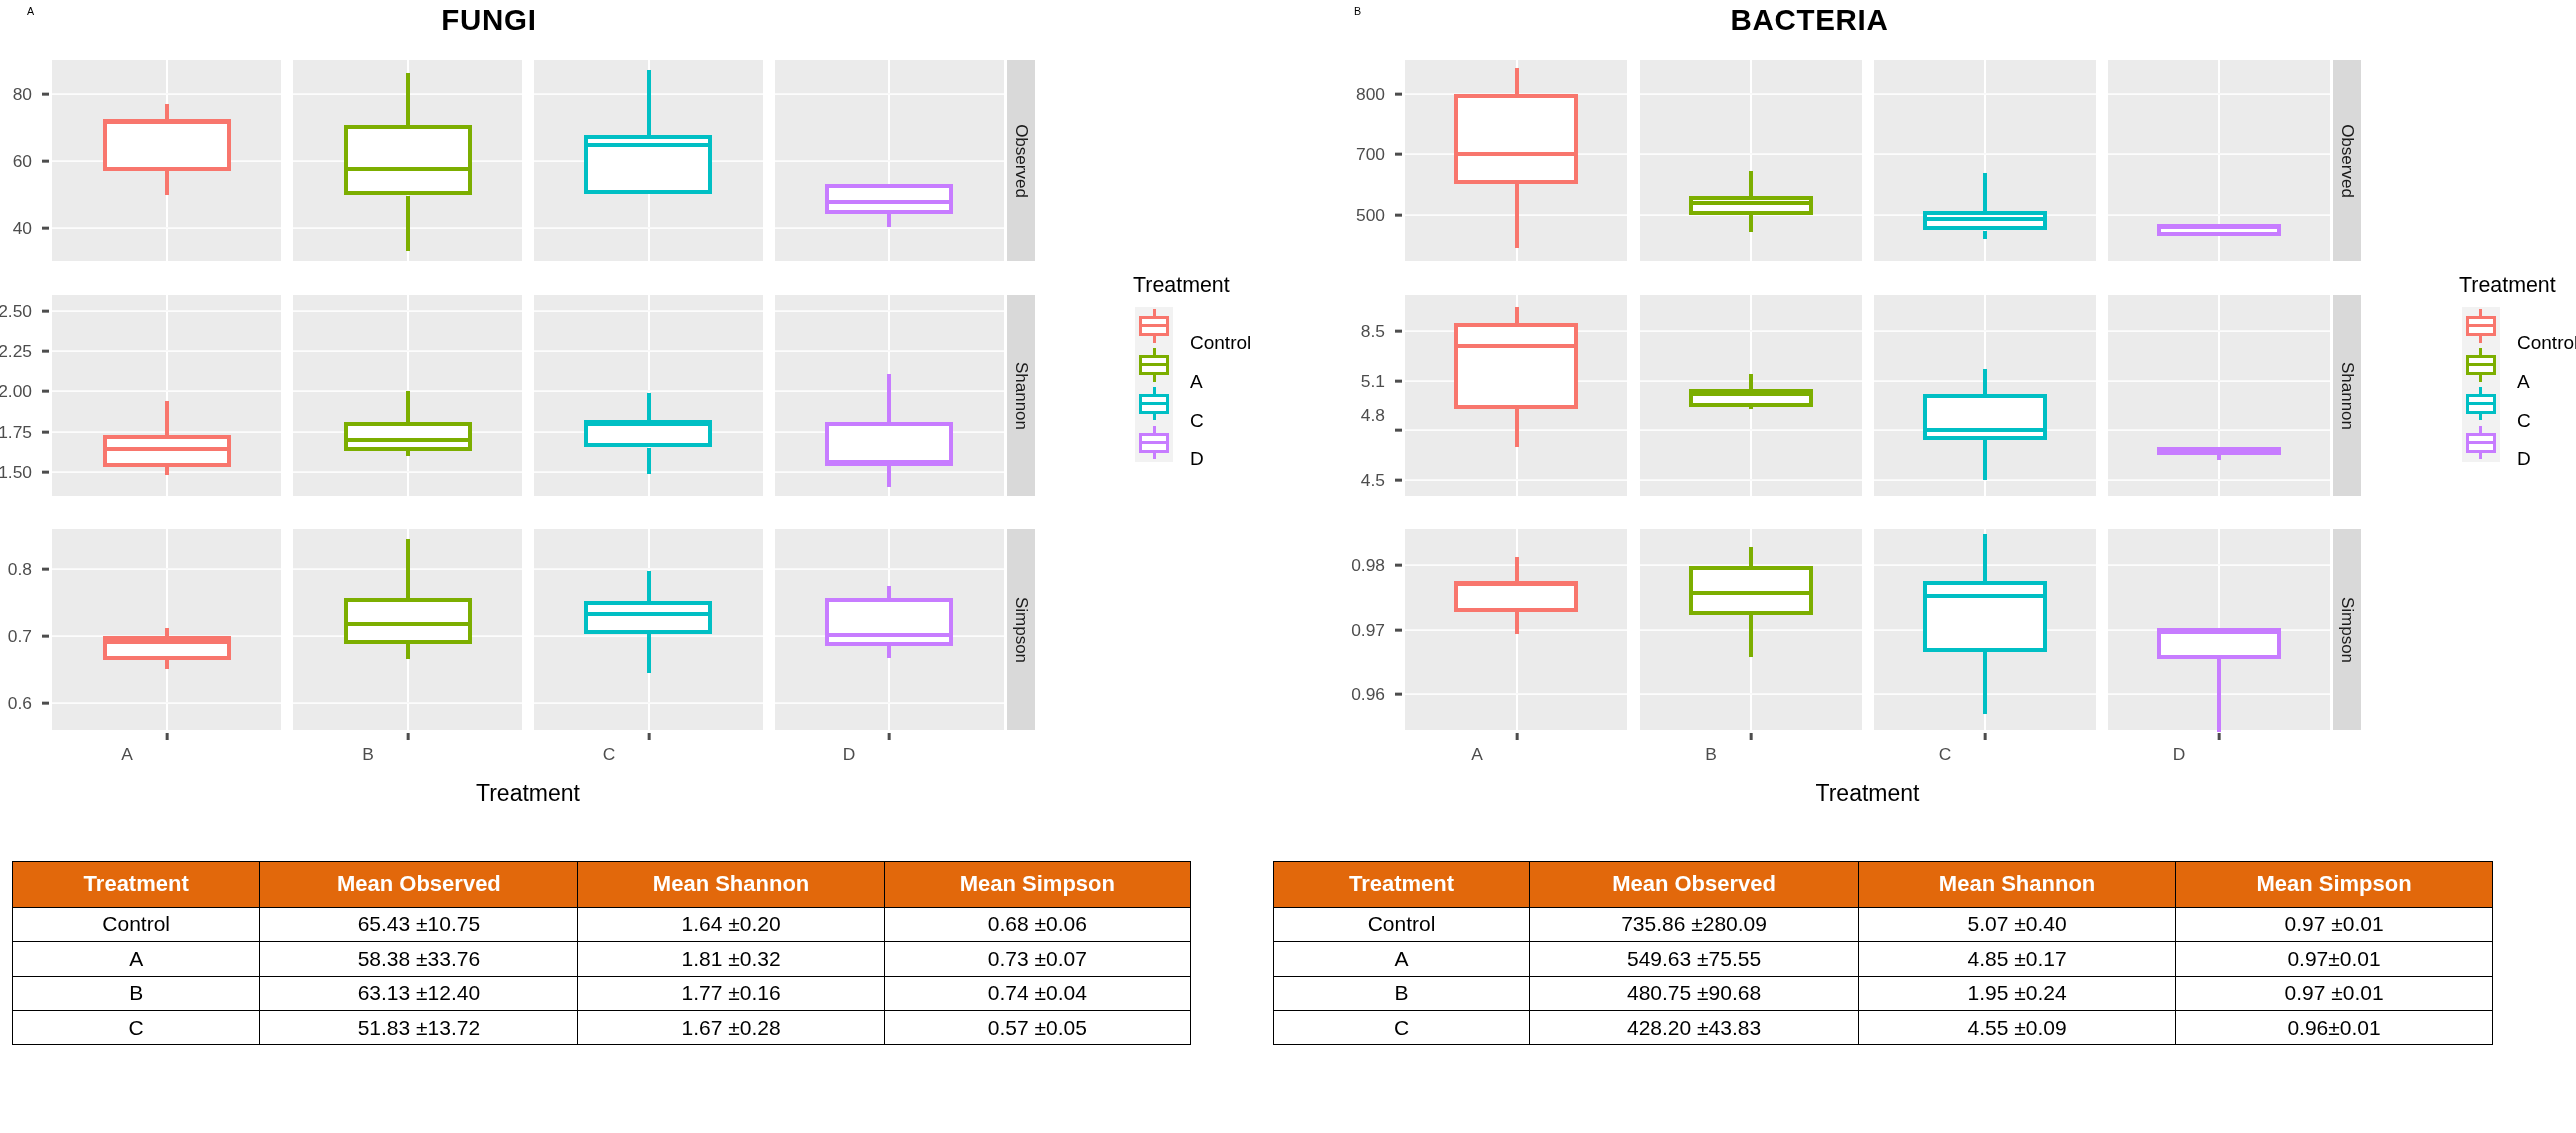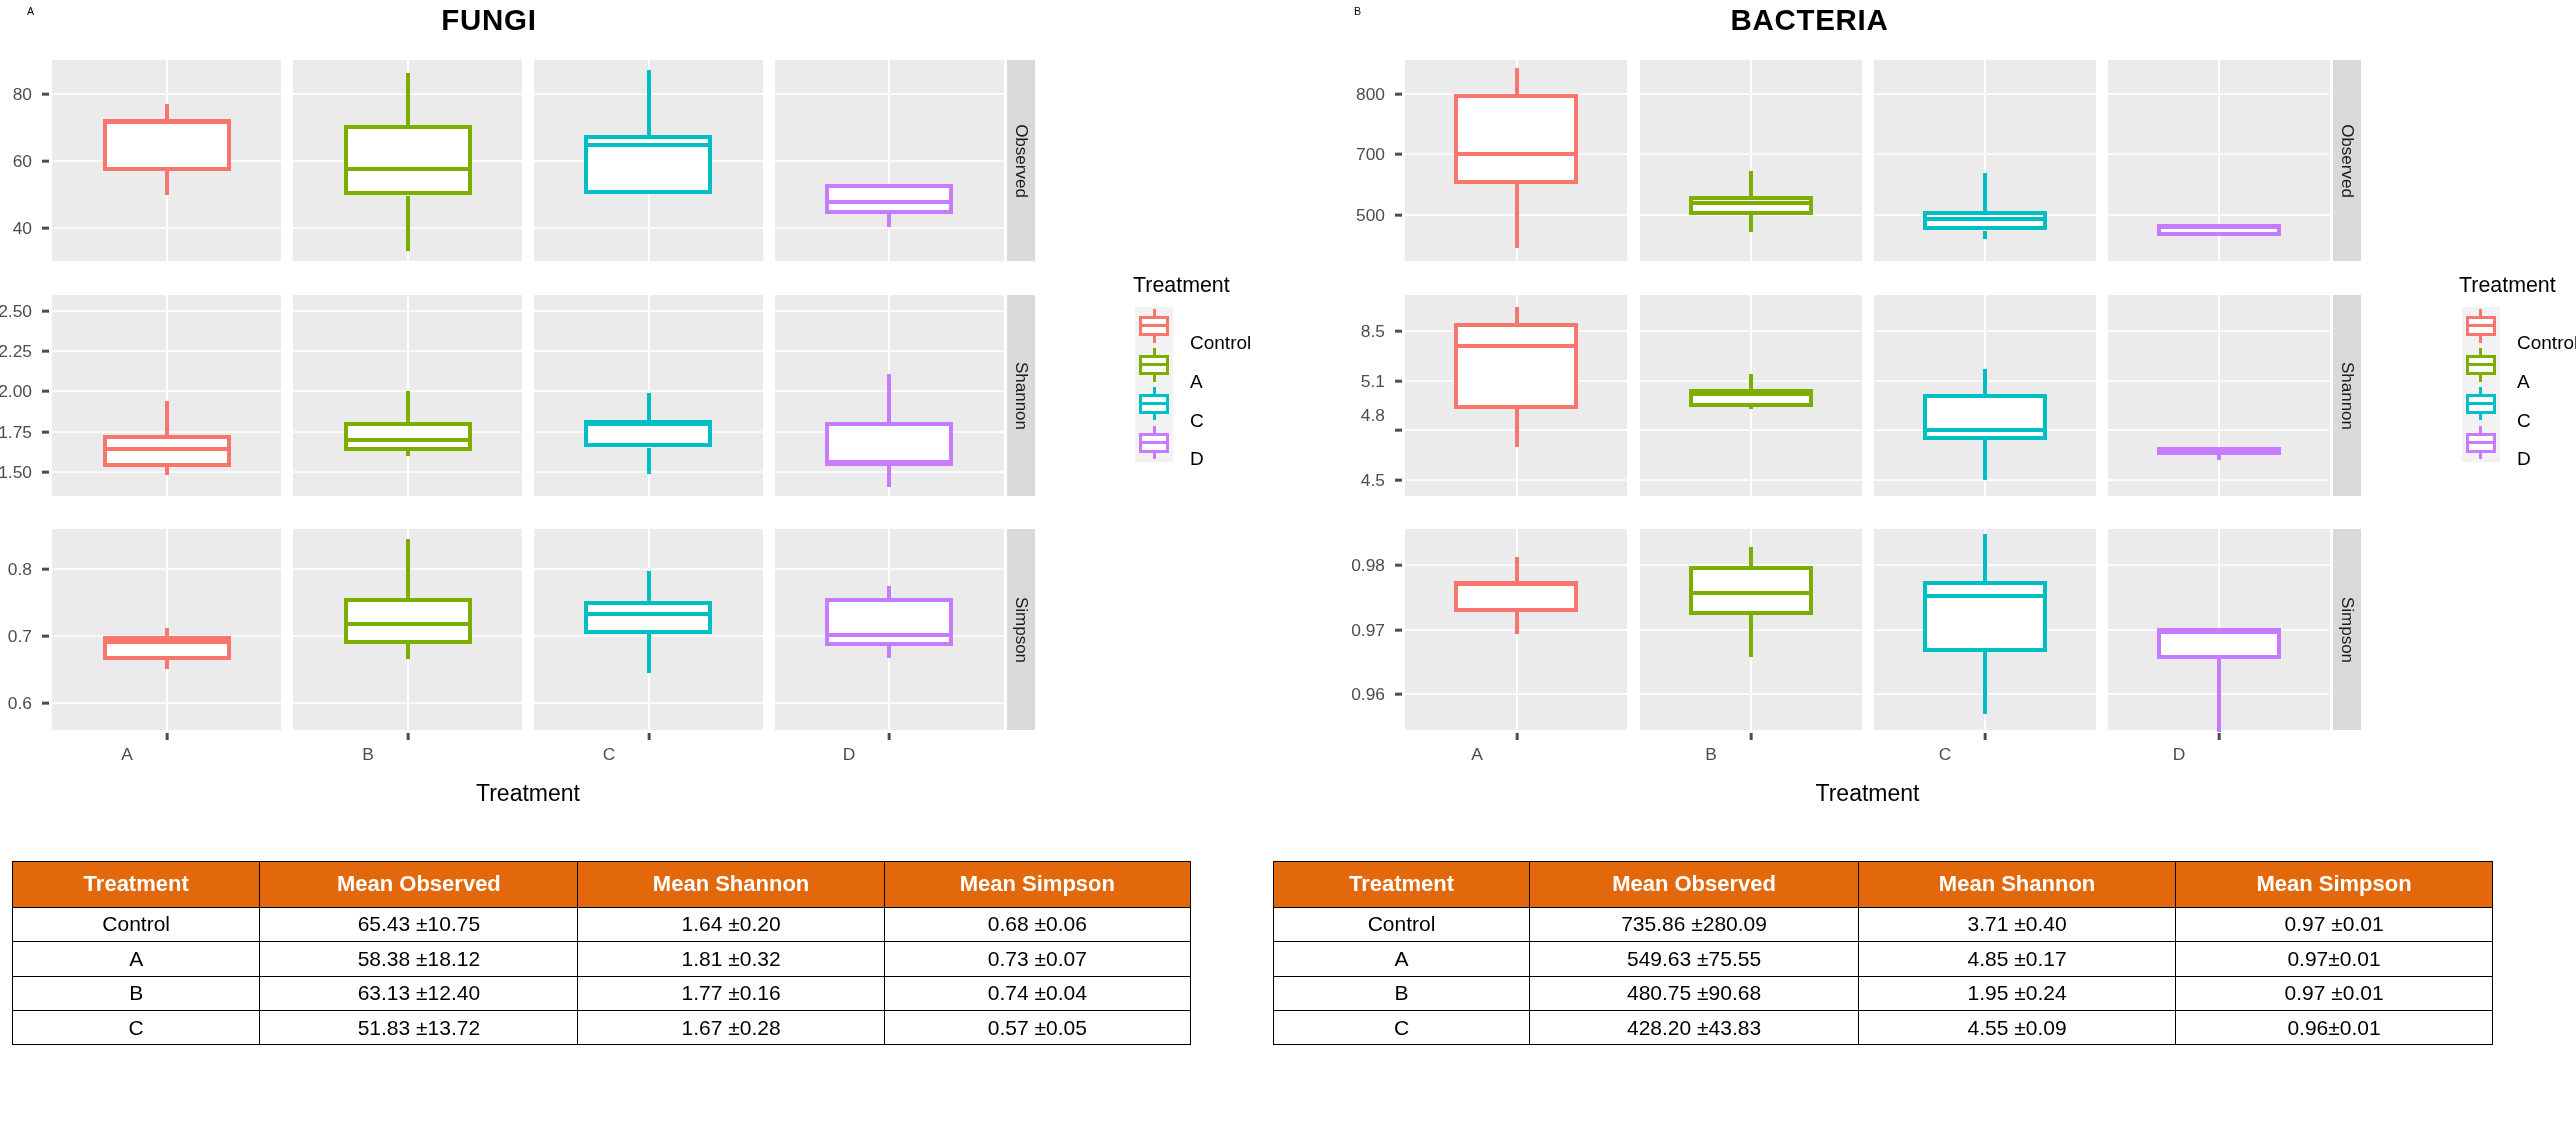--- a/index.html
+++ b/index.html
@@ -557,21 +557,21 @@
     </thead>
     <tbody>
       <tr>
         <td>Control</td>
         <td>65.43 ±10.75</td>
         <td>1.64 ±0.20</td>
         <td>0.68 ±0.06</td>
       </tr>
       <tr>
         <td>A</td>
-        <td>58.38 ±18.12</td>
+        <td>58.38 ±33.76</td>
         <td>1.81 ±0.32</td>
         <td>0.73 ±0.07</td>
       </tr>
       <tr>
         <td>B</td>
         <td>63.13 ±12.40</td>
         <td>1.77 ±0.16</td>
         <td>0.74 ±0.04</td>
       </tr>
       <tr>
@@ -594,21 +594,21 @@
         <th>Treatment</th>
         <th>Mean Observed</th>
         <th>Mean Shannon</th>
         <th>Mean Simpson</th>
       </tr>
     </thead>
     <tbody>
       <tr>
         <td>Control</td>
         <td>735.86 ±280.09</td>
-        <td>3.71 ±0.40</td>
+        <td>5.07 ±0.40</td>
         <td>0.97 ±0.01</td>
       </tr>
       <tr>
         <td>A</td>
         <td>549.63 ±75.55</td>
         <td>4.85 ±0.17</td>
         <td>0.97±0.01</td>
       </tr>
       <tr>
         <td>B</td>

